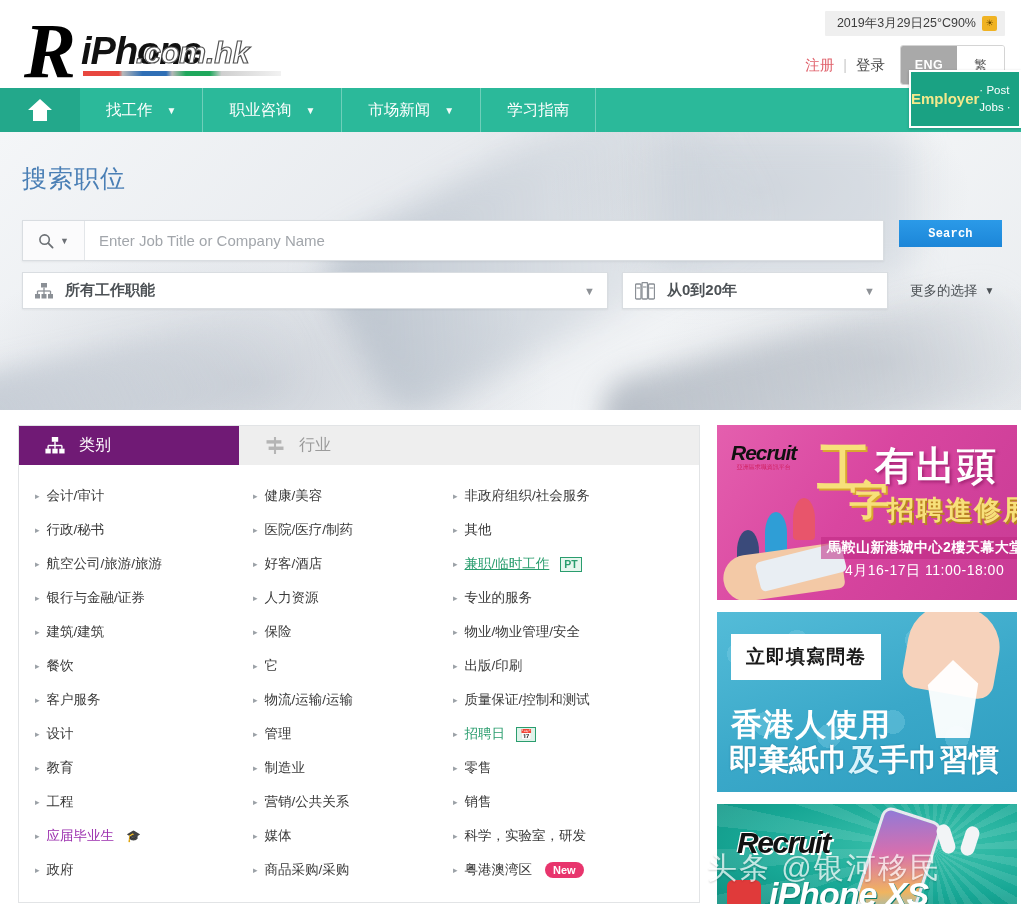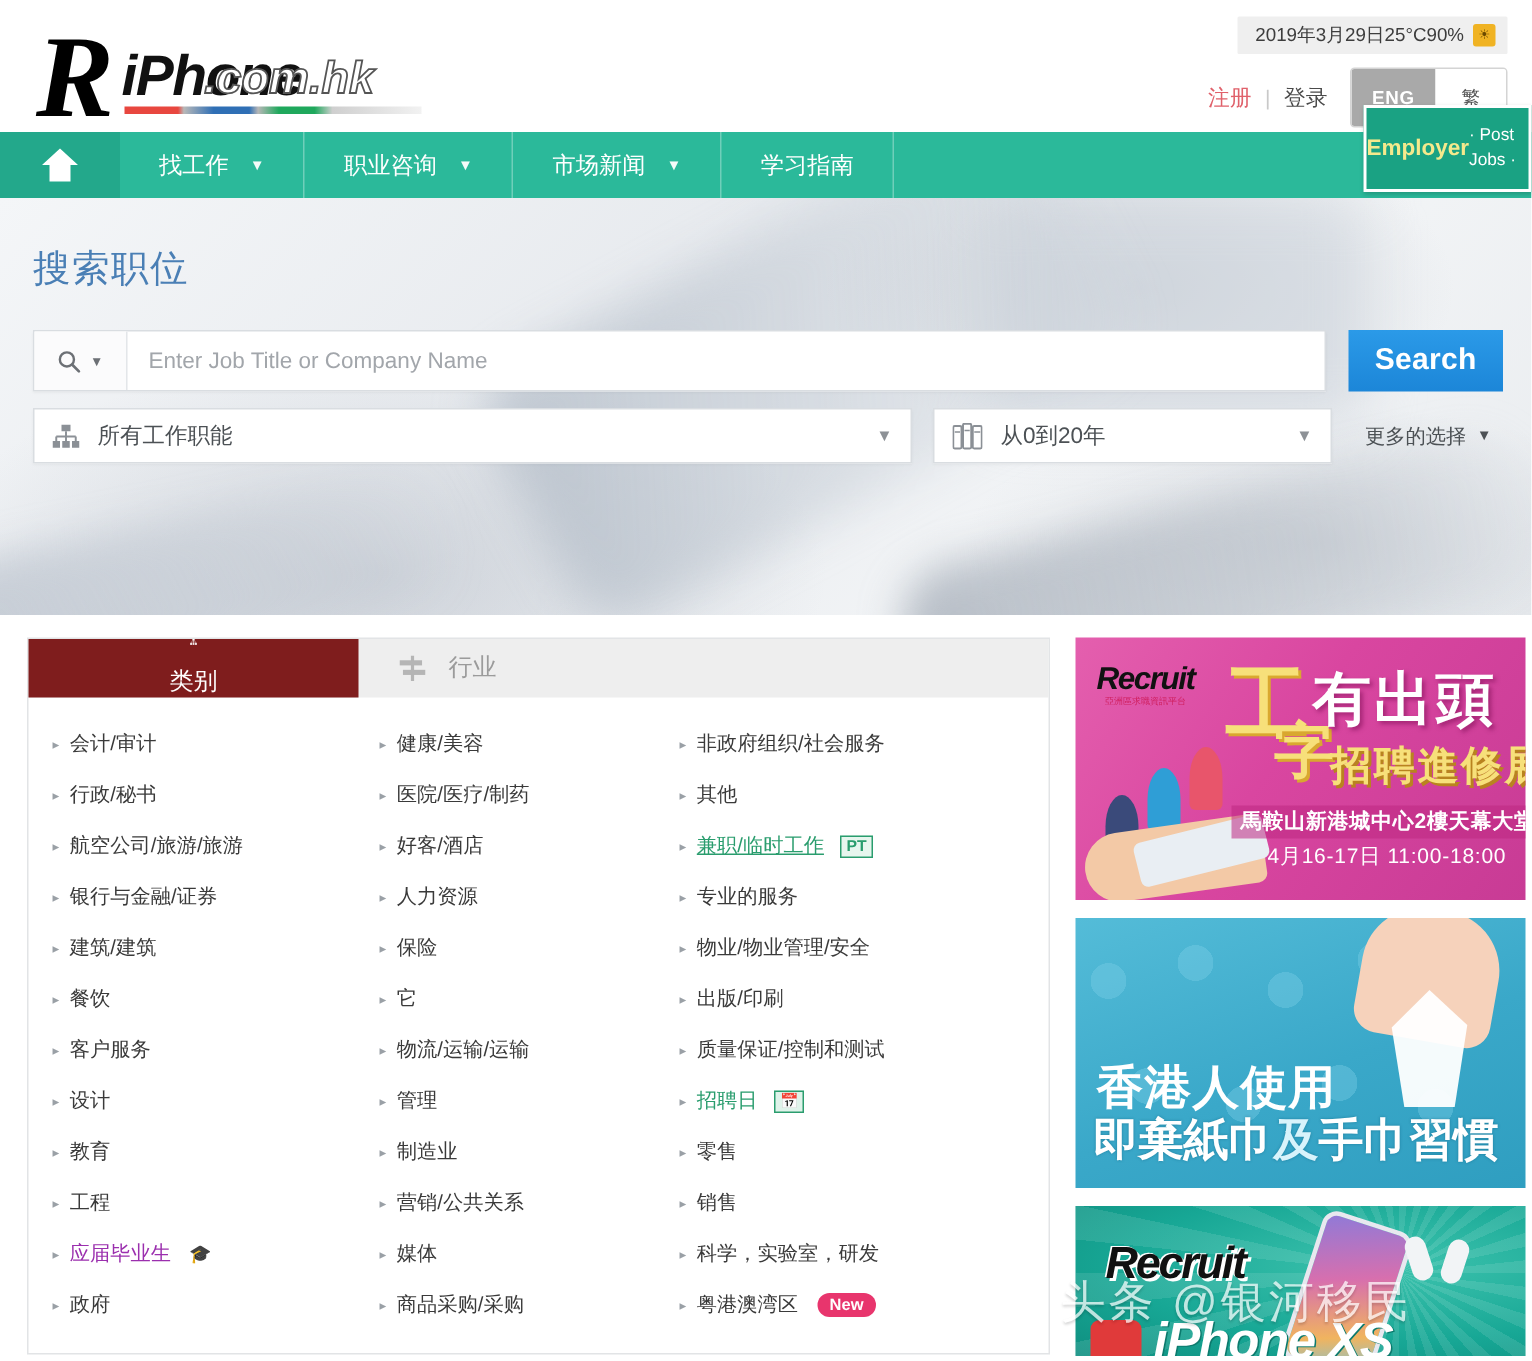--- a/index.html
+++ b/index.html
@@ -139,32 +139,32 @@
     justify-content: center; gap: 6px; border-right: 1px solid #e3e6e9;
     background: #fbfbfc; cursor: pointer; color: #6c7075;
   }
   .search-input {
     flex: 1; border: none; outline: none; height: 100%;
     font-size: 15px; color: #9a9ea3; padding: 0 14px;
     font-family: "Liberation Sans", sans-serif; background: transparent;
   }
   .search-input::placeholder { color: #a2a6ab; }
   .search-btn {
-    width: 103px; height: 41px; margin-left: 15px;
+    width: 103px; height: 27px; margin-left: 15px;
     background: linear-gradient(180deg,#2b9ae8 0%,#1c86d8 100%);
-    color: #fff; font-size: 20px; font-weight: bold;
+    color: #fff; font-size: 12px; font-weight: bold;
     border: none; cursor: pointer; letter-spacing: .2px;
-    font-family: Liberation Sans, sans-serif;
+    font-family: Liberation Mono, monospace;
   }
 
   .filters { position: absolute; left: 22px; top: 140px; display: flex; align-items: center; }
   .select-box {
     height: 37px; background: #fff; border: 1px solid #d9dde1;
     display: flex; align-items: center; padding: 0 12px;
-    cursor: pointer; box-shadow: 0 1px 2px rgba(0,0,0,.05);
+    cursor: pointer; box-shadow: 0 1px 2px rgba(0,0,0,.05); font-weight: bold;
   }
   .sb-fn { width: 586px; }
   .sb-exp { width: 266px; margin-left: 14px; justify-content: flex-end; }
   .sb-label { font-size: 15px; color: #4c5155; margin-left: 12px; flex: 1; }
   .sb-caret { color: #8d9196; font-size: 11px; }
   .more-opts {
     margin-left: 22px; font-size: 13.5px; color: #4c5155;
     display: flex; align-items: center; gap: 7px; cursor: pointer;
   }
 
@@ -173,21 +173,21 @@
 
   .cat-panel {
     position: absolute; left: 18px; top: 15px; width: 682px; height: 478px;
     background: #fff; border: 1px solid #e2e4e6;
   }
   .cat-tabs { display: flex; height: 39px; background: #eeeeee; }
   .cat-tab {
     display: flex; align-items: center; gap: 14px;
     padding: 0 26px; font-size: 16px; cursor: pointer; height: 100%;
   }
-  .cat-tab.active { background: #7f1d1d; color: #ffffff; width: 220px; flex-direction: column; }
+  .cat-tab.active { background: #701a75; color: #ffffff; width: 220px; }
   .cat-tab.inactive { color: #9b9b9b; }
 
   .cat-cols { display: flex; padding: 14px 0 0 0; }
   .cat-col { padding-left: 16px; }
   .col1 { width: 218px; }
   .col2 { width: 200px; }
   .col3 { width: 262px; }
   .cat-item {
     display: flex; align-items: center; gap: 7px;
     height: 34px; font-size: 13.5px; color: #3a3a3a;
@@ -663,20 +663,23 @@
         <div class="b1-head">有出頭</div>
         <div class="b1-sub">招聘進修展</div>
         <div class="b1-venue">馬鞍山新港城中心2樓天幕大堂</div>
         <div class="b1-time">4月16-17日  11:00-18:00</div>
       </div>
 
       <div class="banner b2">
         <div class="crowd"></div>
         <div class="hand2"></div>
         <div class="tissue"></div>
+        <div class="b2-white">
+          <span>立即填寫問卷</span>
+        </div>
         <div class="b2-l1">香港人使用</div>
         <div class="b2-l2">
           <span>即棄紙巾</span><em>及</em><span>手巾習慣</span>
         </div>
       </div>
 
       <div class="banner b3">
         <div class="rays"></div>
         <div class="b3-phone"></div>
         <div class="b3-buds">

